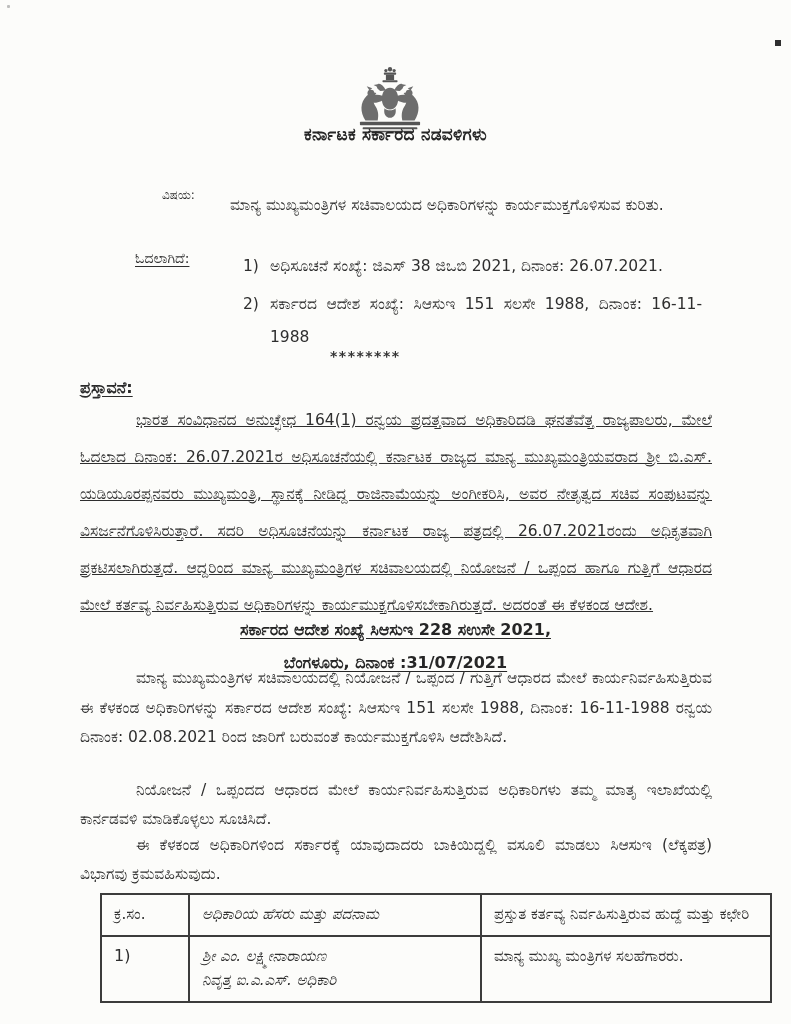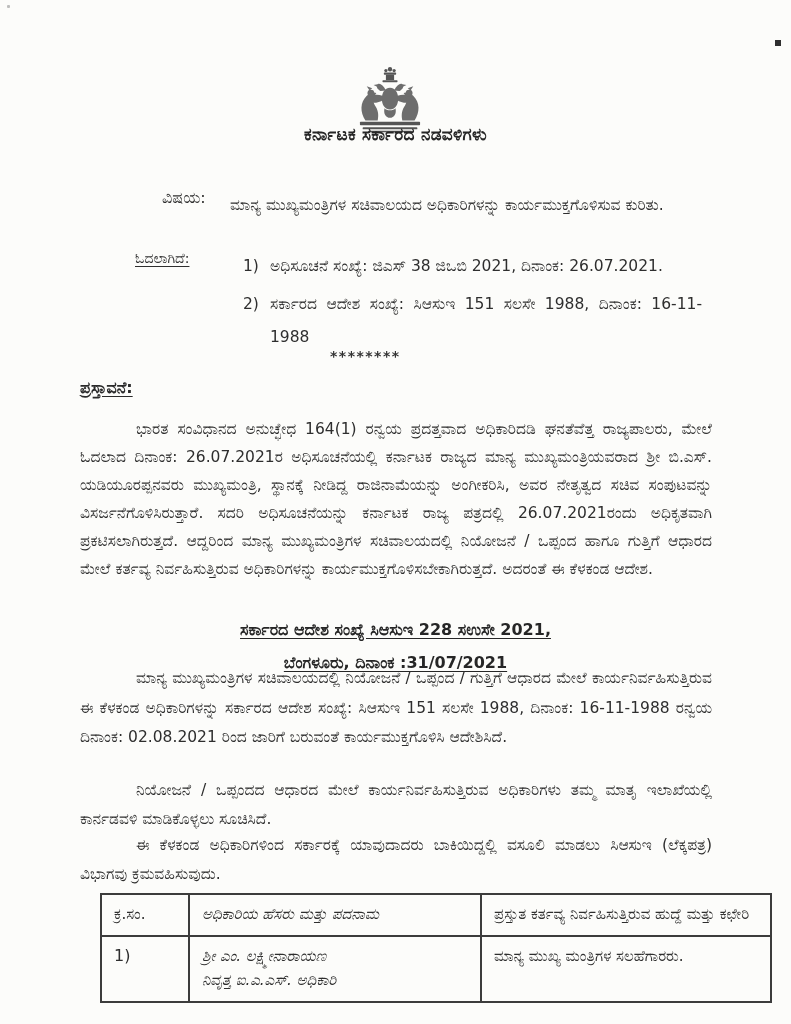--- a/index.html
+++ b/index.html
@@ -19,34 +19,34 @@
   .abs{position:absolute;}
   
   .tl-dot{left:7px;top:5px;width:3px;height:3px;background:#8a8a8a;opacity:.55;border-radius:1px;}
   .tr-square{left:775px;top:40px;width:6px;height:6px;background:#2f2f2f;}
   
   .emblem{left:349px;top:62px;width:82px;height:80px;}
   .emblem svg{width:100%;height:100%;}
   
   .doc-title{left:0;top:124px;width:100%;text-align:center;font-weight:bold;font-size:17px;letter-spacing:.3px;color:#262626;}
   
-  .subject-label{left:162px;top:188px;font-size:16px;}
+  .subject-label{left:162px;top:188px;font-size:12px;}
   .subject-text{left:230px;top:188px;width:472px;line-height:35px;text-align:justify;text-align-last:left;}
   
   .read-label{left:135px;top:250px;font-size:14px;text-decoration:underline;text-underline-offset:3px;}
   .read-items{left:243px;top:250px;width:459px;}
   .read-item{display:flex;line-height:33px;}
   .read-item + .read-item{margin-top:5px;}
   .read-item .num{width:27px;flex:0 0 27px;}
   .read-item .itxt{flex:1;text-align:justify;}
   .separator{left:330px;top:348px;font-weight:bold;font-size:14px;letter-spacing:1.5px;color:#333;}
   
   .preamble-label{left:80px;top:378px;font-size:16px;font-weight:bold;text-decoration:underline;text-underline-offset:3px;color:#2a2a2a;}
   .para{left:80px;width:632px;text-align:justify;line-height:29px;text-indent:56px;color:#2e2e2e;}
-  .para-1{top:415px;line-height:28px;}
+  .para-1{top:402px;line-height:37px;text-decoration:underline;}
   .para-2{top:664px;line-height:29.5px;}
   .para-3{top:776px;}
   .para-4{top:831px;}
   
   .order-heading{left:0;top:597px;width:100%;text-align:center;font-weight:bold;color:#262626;margin-top:16px;}
   .order-heading .hline{line-height:33px;text-decoration:underline;text-underline-offset:3px;font-size:16px;}
   
   .officers-table{left:100px;top:893px;width:602px;border-collapse:collapse;table-layout:fixed;font-size:15px;color:#2e2e2e;}
   .officers-table th,.officers-table td{
     border:2px solid #3c3c3c;

